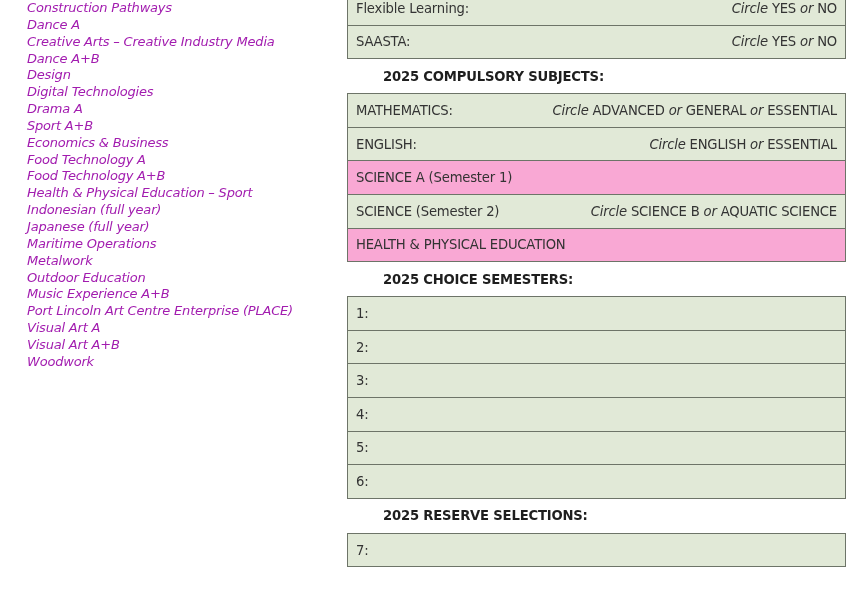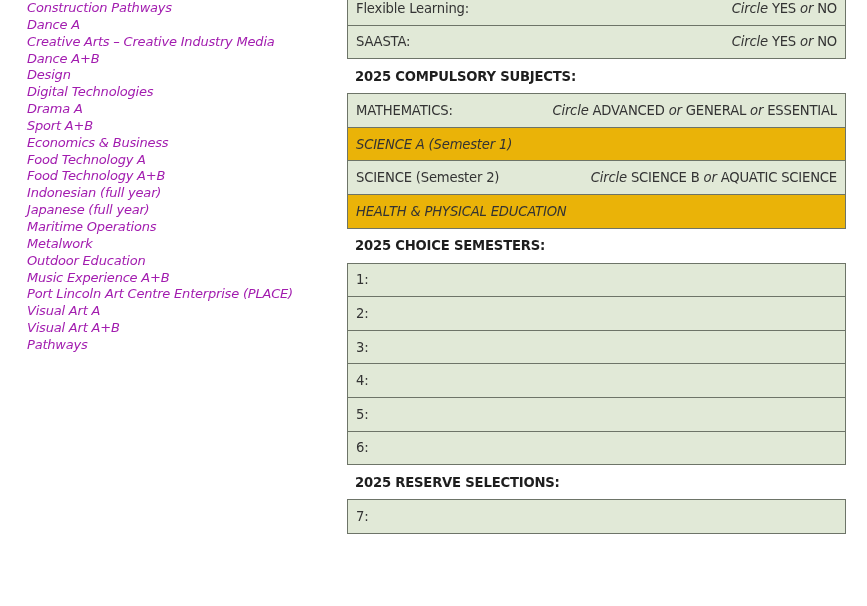--- a/index.html
+++ b/index.html
@@ -15,52 +15,53 @@
     white-space: nowrap; letter-spacing: -0.2px;
   }
   .form { position: absolute; left: 347px; top: -9px; width: 499px; }
   .box { border: 1px solid #6d7468; border-bottom: none; }
   .row {
     height: 33.6px; box-sizing: border-box; border-bottom: 1px solid #6d7468;
     display: flex; justify-content: space-between; align-items: center;
     padding: 0 8px; font-size: 13.2px; color: #333; letter-spacing: -0.2px;
   }
   .row.green { background: #e1e9d7; }
-  .row.white { background: #eab308; font-style: italic; }
+  .row.white { background: #f9a8d4; }
   .row .right em { }
   .heading {
     font-weight: bold; font-size: 13.2px; color: #1e1e1e; padding: 0 8px;
-    height: 34px; display: flex; align-items: center; letter-spacing: -0.2px;
+    height: 34px; display: flex; align-items: center; letter-spacing: -0.2px; margin-left: 28px;
   }
 </style>
 </head>
 <body>
 
 <ul class="subject-list">
   <li>Construction Pathways</li>
   <li>Dance A</li>
   <li>Creative Arts – Creative Industry Media</li>
   <li>Dance A+B</li>
   <li>Design</li>
   <li>Digital Technologies</li>
   <li>Drama A</li>
   <li>Sport A+B</li>
   <li>Economics &amp; Business</li>
   <li>Food Technology A</li>
   <li>Food Technology A+B</li>
+  <li>Health &amp; Physical Education – Sport</li>
   <li>Indonesian (full year)</li>
   <li>Japanese (full year)</li>
   <li>Maritime Operations</li>
   <li>Metalwork</li>
   <li>Outdoor Education</li>
   <li>Music Experience A+B</li>
   <li>Port Lincoln Art Centre Enterprise (PLACE)</li>
   <li>Visual Art A</li>
   <li>Visual Art A+B</li>
-  <li>Pathways</li>
+  <li>Woodwork</li>
 </ul>
 
 <div class="form">
 
   <div class="box">
     <div class="row green">
       <span>Flexible Learning:</span>
       <span class="right"><em>Circle</em> <span>YES</span> <em>or</em> <span>NO</span></span>
     </div>
     <div class="row green">
@@ -68,20 +69,24 @@
       <span class="right"><em>Circle</em> <span>YES</span> <em>or</em> <span>NO</span></span>
     </div>
   </div>
 
   <div class="heading">2025 COMPULSORY SUBJECTS:</div>
 
   <div class="box">
     <div class="row green">
       <span>MATHEMATICS:</span>
       <span class="right"><em>Circle</em> <span>ADVANCED</span> <em>or</em> <span>GENERAL</span> <em>or</em> <span>ESSENTIAL</span></span>
+    </div>
+    <div class="row green">
+      <span>ENGLISH:</span>
+      <span class="right"><em>Circle</em> <span>ENGLISH</span> <em>or</em> <span>ESSENTIAL</span></span>
     </div>
     <div class="row white">
       <span>SCIENCE A (Semester 1)</span>
     </div>
     <div class="row green">
       <span>SCIENCE (Semester 2)</span>
       <span class="right"><em>Circle</em> <span>SCIENCE B</span> <em>or</em> <span>AQUATIC SCIENCE</span></span>
     </div>
     <div class="row white">
       <span>HEALTH &amp; PHYSICAL EDUCATION</span>

